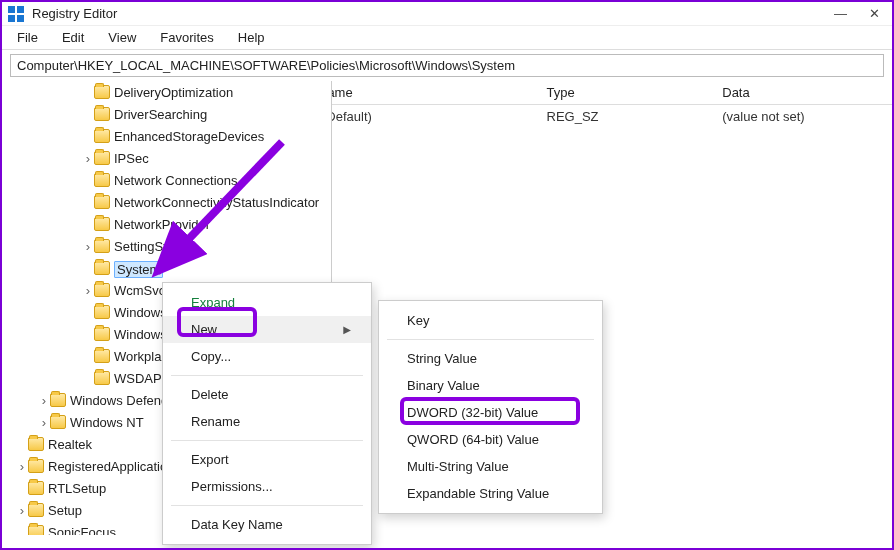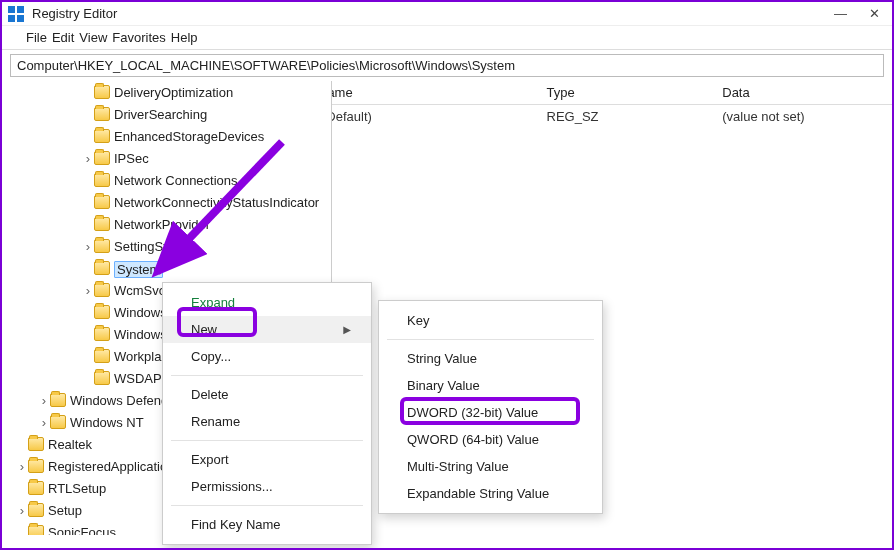--- a/index.html
+++ b/index.html
@@ -2,21 +2,21 @@
 <html><head>
 <meta charset="utf-8">
 <style>
   * { box-sizing: border-box; margin: 0; padding: 0; font-family: "Segoe UI", Arial, sans-serif; font-size: 13px; }
   body { width: 894px; height: 550px; background: #fff; border: 2px solid #7a00d6; overflow: hidden; position: relative; }
   .titlebar { display: flex; align-items: center; height: 24px; padding: 0 6px; border-bottom: 1px solid #eee; }
   .app-icon { width: 16px; height: 16px; margin-right: 8px; color:#1976d2; }
   .title { font-size: 13px; color: #222; }
   .win-btns { margin-left: auto; display: flex; gap: 22px; padding-right: 6px; color:#444;}
   .win-btns span { cursor: default; }
-  .menubar { display: flex; gap: 5px; padding: 4px 24px; border-bottom: 1px solid #ddd; color:#222; }
+  .menubar { display: flex; gap: 24px; padding: 4px 15px; border-bottom: 1px solid #ddd; color:#222; }
   .menubar span { cursor: default; }
   .pathbar { padding: 4px 8px; }
   .pathbar .path { border: 1px solid #bbb; padding: 3px 6px; font-size: 13px; color:#222; }
   .content { display: flex; height: calc(100% - 92px); }
   .tree { width: 330px; flex-shrink: 0; border-right: 1px solid #ccc; padding: 4px 2px 4px 4px; overflow: hidden; position: relative; }
   .details { flex: 1; display:flex; flex-direction:column; }
   .col-headers { display: flex; border-bottom: 1px solid #ddd; color:#222;}
   .col-headers div { padding: 4px 6px; }
   .col-name { flex:1.2; }
   .col-type { flex:1; }
@@ -203,21 +203,21 @@
     <span class="ctx-arrow">▶</span>
   </div>
   <div class="ctx-item">Copy...</div>
   <div class="ctx-sep"></div>
   <div class="ctx-item">Delete</div>
   <div class="ctx-item">Rename</div>
   <div class="ctx-sep"></div>
   <div class="ctx-item">Export</div>
   <div class="ctx-item">Permissions...</div>
   <div class="ctx-sep"></div>
-  <div class="ctx-item">Find Key Name</div>
+  <div class="ctx-item">Data Key Name</div>
 </div>
 
 <div class="ctx-menu menu2">
   <div class="ctx-item">Key</div>
   <div class="ctx-sep"></div>
   <div class="ctx-item">String Value</div>
   <div class="ctx-item">Binary Value</div>
   <div class="ctx-item">DWORD (32-bit) Value</div>
   <div class="ctx-item">QWORD (64-bit) Value</div>
   <div class="ctx-item">Multi-String Value</div>

